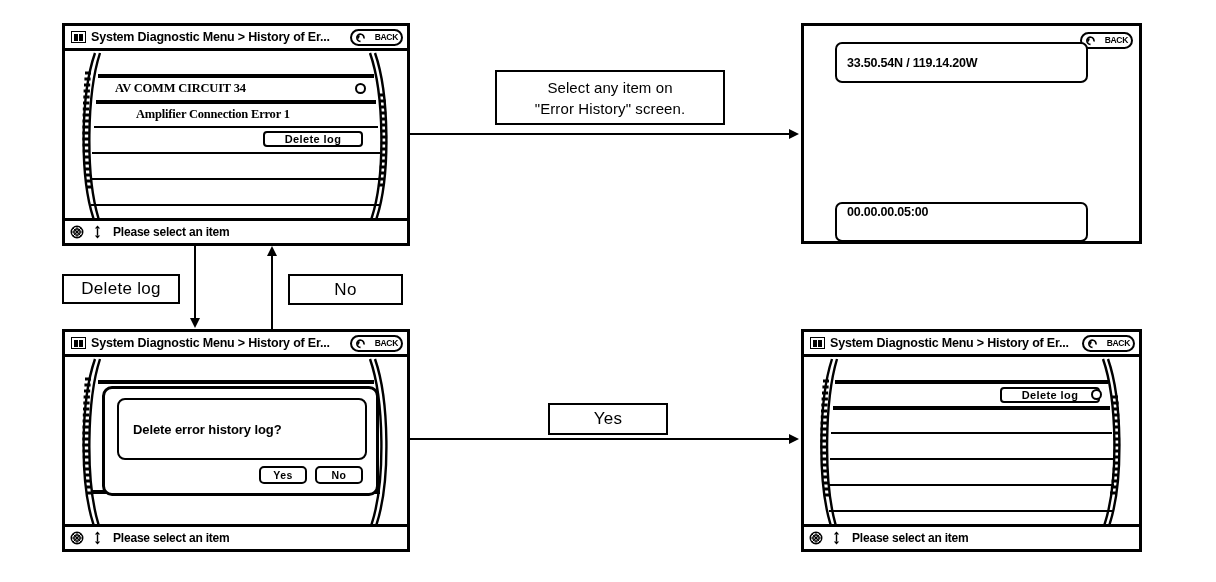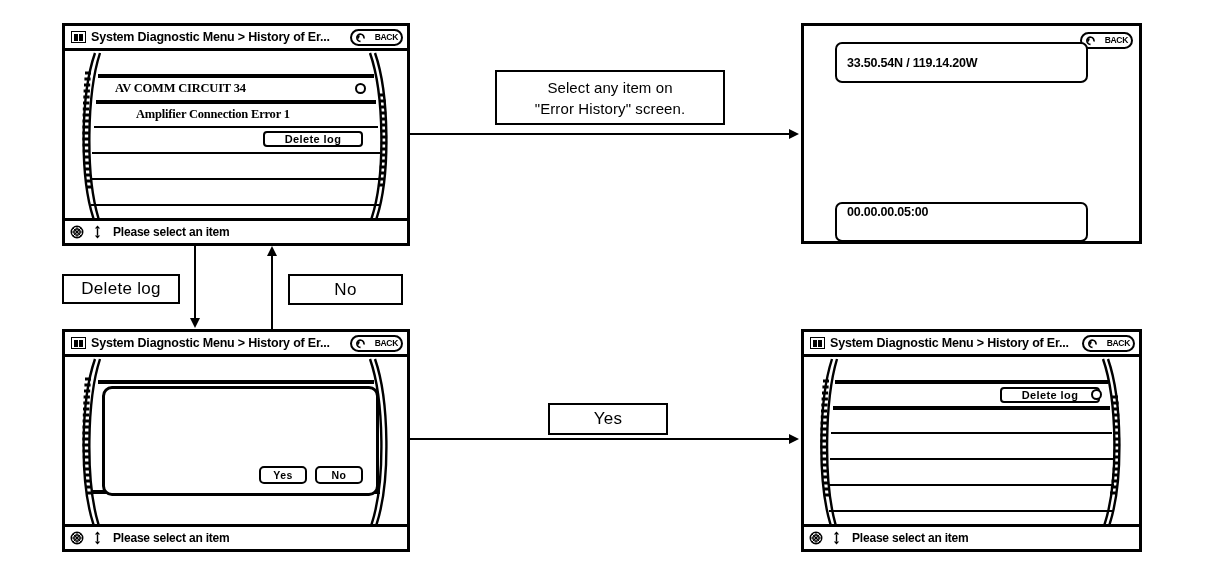--- a/index.html
+++ b/index.html
@@ -268,20 +268,23 @@
           <path d="M21.1 136 L27.1 136"></path>
       </g>
     </svg>
 
     <div class="rows">
       <div class="rowline" style="left:33px;right:33px;top:23px;height:4px;"></div>
       <div class="rowline" style="left:27px;right:27px;top:133px;height:4px;"></div>
     </div>
 
     <div class="dlg-outer" style="left:37px;top:29px;width:277px;height:110px;">
+      <div class="dlg-inner" style="left:12px;top:9px;width:250px;height:62px;">
+        <span class="dlg-txt">Delete error history log?</span>
+      </div>
       <span class="dlg-btn" style="left:154px;top:77px;width:48px;height:18px;">Yes</span>
       <span class="dlg-btn" style="left:210px;top:77px;width:48px;height:18px;">No</span>
     </div>
   </div>
 
   <div class="scr-footer">
     <svg class="dial-icon" viewBox="0 0 16 16">
       <circle cx="8" cy="8" r="6.6" fill="none" stroke="#000" stroke-width="1.6"></circle>
       <circle cx="8" cy="8" r="3.6" fill="none" stroke="#000" stroke-width="1.4"></circle>
       <path d="M8 1.4 L8 14.6 M1.4 8 L14.6 8 M3.4 3.4 L12.6 12.6 M12.6 3.4 L3.4 12.6" stroke="#000" stroke-width="1.1"></path>

